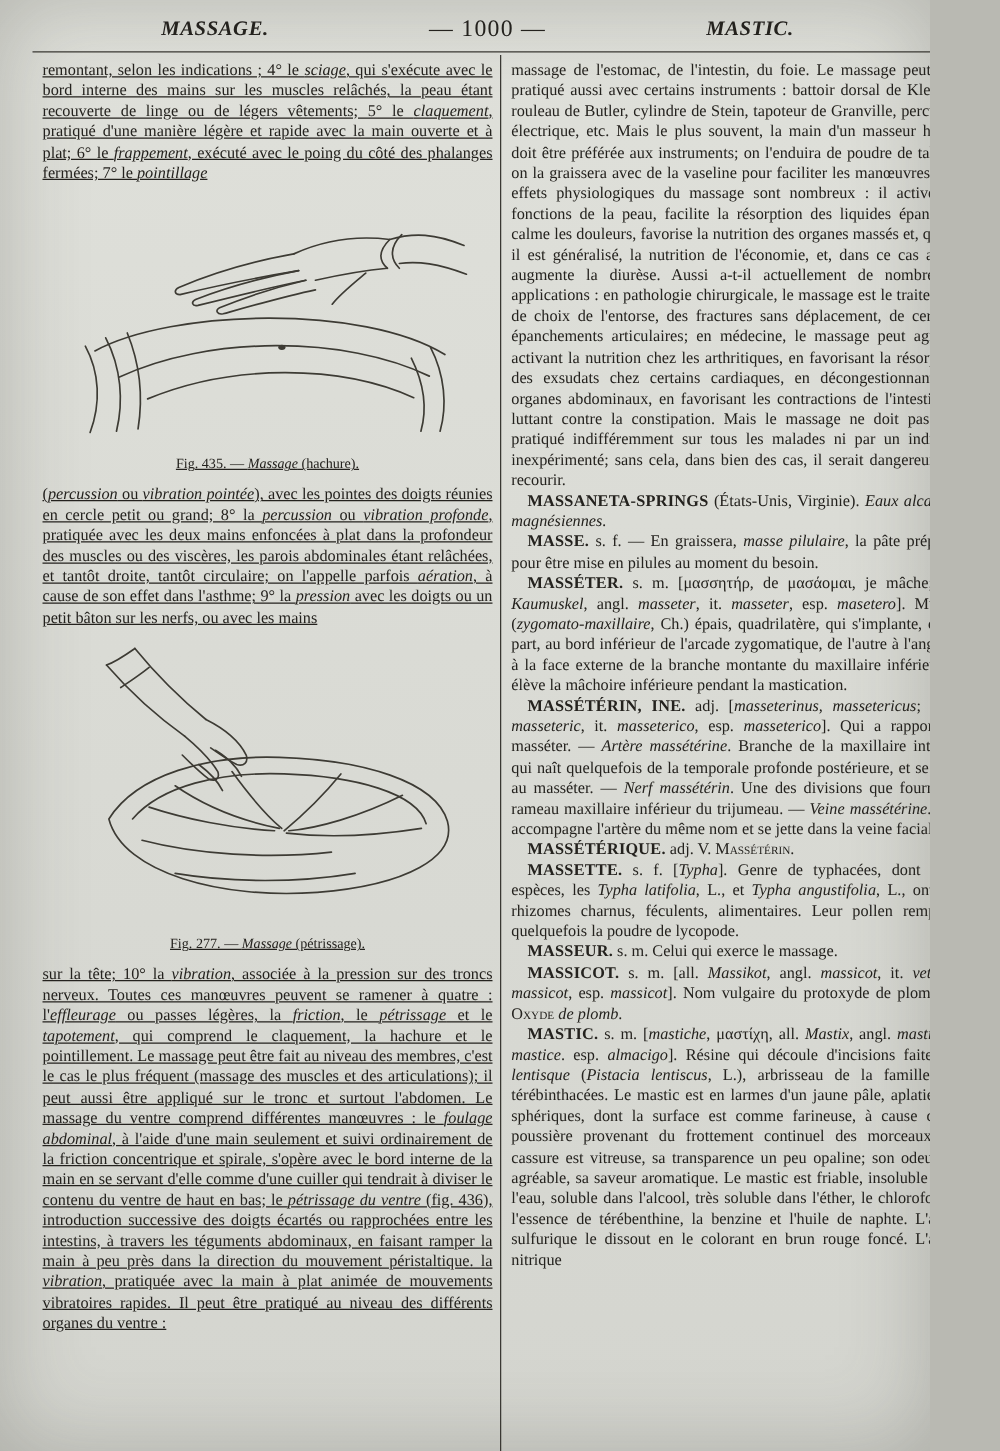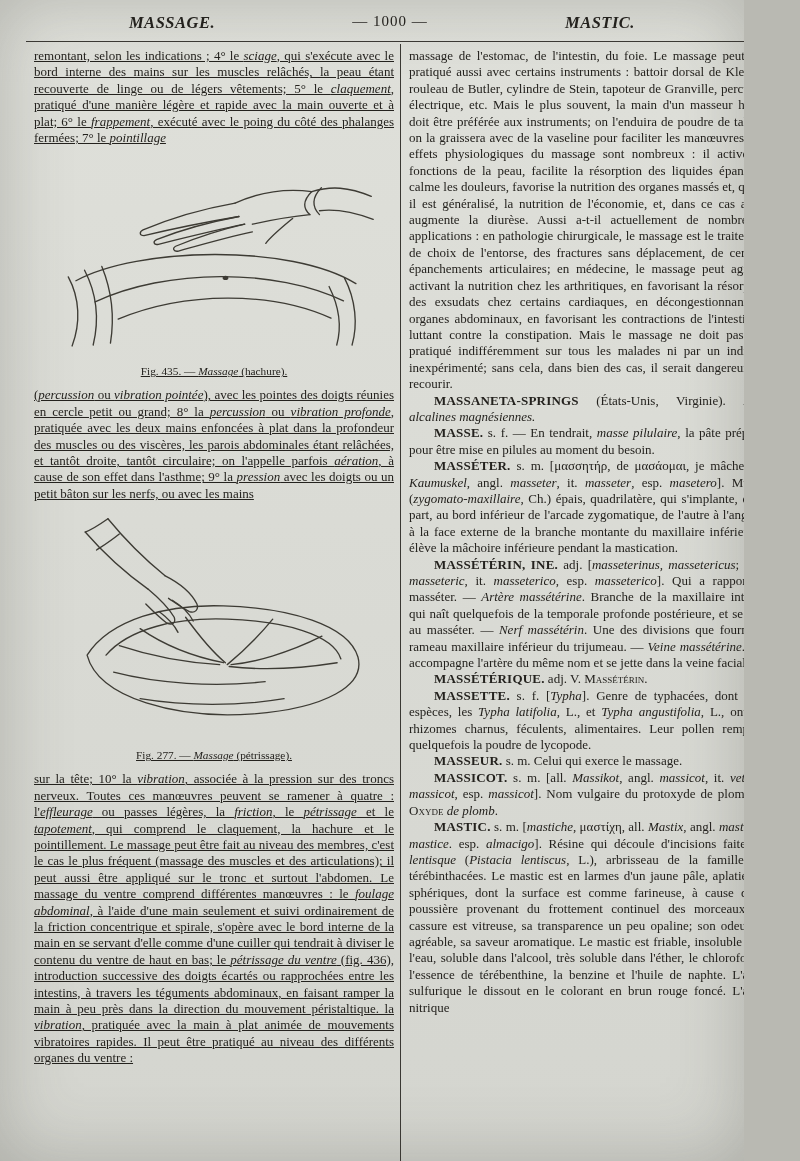--- a/index.html
+++ b/index.html
@@ -12,32 +12,32 @@
   .page{
     position:relative;width:744px;height:1161px;overflow:hidden;
     background:linear-gradient(180deg,#dfe0da 0%,#dadbd5 45%,#d4d5cf 100%);
     box-shadow:inset 0 0 70px rgba(70,68,60,.28);
   }
   
   .running-head{position:absolute;top:13px;left:0;width:800px;height:26px;}
   .rh-item{position:absolute;transform:translateX(-50%);white-space:nowrap;}
   .rh-title{font-style:italic;font-weight:bold;font-size:16.5px;letter-spacing:.5px;}
   .rh-left{left:172px;}
-  .rh-center{left:390px;font-size:15px;letter-spacing:1px;}
+  .rh-center{left:390px;font-size:19px;letter-spacing:1px;}
   .rh-right{left:600px;}
   .head-rule{position:absolute;top:41px;left:26px;width:748px;height:0;border-top:1.4px solid #3a3833;}
   .col-divider{position:absolute;top:44px;bottom:0;left:400px;width:1.2px;background:#3a3833;}
   
   .col{position:absolute;top:48px;font-size:13px;line-height:16.4px;text-align:justify;}
   .col-left{left:34px;width:360px;text-decoration:underline;}
   .col-right{left:409px;width:361px;}
   p{margin:0;padding:0;}
   p.indent{text-indent:13px;}
   .fi{font-style:italic;}
-  .fb{font-weight:bold;letter-spacing:.2px;margin-left:12px;}
+  .fb{font-weight:bold;letter-spacing:.2px;}
   .fsc{font-variant:small-caps;}
   
   .figure{text-align:center;margin:6px 0 8px 0;}
   .figure svg{display:block;margin:0 auto;}
   .fig-caption{font-size:11.3px;line-height:14px;text-align:center;margin:12px 0 9px 0;text-indent:0;}
   .sketch{stroke:#3d3b34;fill:none;stroke-width:1.4;stroke-linecap:round;stroke-linejoin:round;}
 </style>
 </head>
 <body>
 
@@ -121,21 +121,21 @@
       </svg>
       <p class="fig-caption"><span>Fig. 277. — </span><span class="fi">Massage</span><span> (pétrissage).</span></p>
     </div>
 
     <p><span>sur la tête; 10° la </span><span class="fi">vibration</span><span>, associée à la pression sur des troncs nerveux. Toutes ces manœuvres peuvent se ramener à quatre : l'</span><span class="fi">effleurage</span><span> ou passes légères, la </span><span class="fi">friction</span><span>, le </span><span class="fi">pétrissage</span><span> et le </span><span class="fi">tapotement</span><span>, qui comprend le claquement, la hachure et le pointillement. Le massage peut être fait au niveau des membres, c'est le cas le plus fréquent (massage des muscles et des articulations); il peut aussi être appliqué sur le tronc et surtout l'abdomen. Le massage du ventre comprend différentes manœuvres : le </span><span class="fi">foulage abdominal</span><span>, à l'aide d'une main seulement et suivi ordinairement de la friction concentrique et spirale, s'opère avec le bord interne de la main en se servant d'elle comme d'une cuiller qui tendrait à diviser le contenu du ventre de haut en bas; le </span><span class="fi">pétrissage du ventre</span><span> (fig. 436), introduction successive des doigts écartés ou rapprochées entre les intestins, à travers les téguments abdominaux, en faisant ramper la main à peu près dans la direction du mouvement péristaltique. la </span><span class="fi">vibration</span><span>, pratiquée avec la main à plat animée de mouvements vibratoires rapides. Il peut être pratiqué au niveau des différents organes du ventre :</span></p>
   </div>
 
   <div class="col col-right">
     <p><span>massage de l'estomac, de l'intestin, du foie. Le massage peut être pratiqué aussi avec certains instruments : battoir dorsal de Kleman, rouleau de Butler, cylindre de Stein, tapoteur de Granville, percuteur électrique, etc. Mais le plus souvent, la main d'un masseur habile doit être préférée aux instruments; on l'enduira de poudre de talc ou on la graissera avec de la vaseline pour faciliter les manœuvres. Les effets physiologiques du massage sont nombreux : il active les fonctions de la peau, facilite la résorption des liquides épanchés, calme les douleurs, favorise la nutrition des organes massés et, quand il est généralisé, la nutrition de l'économie, et, dans ce cas aussi, augmente la diurèse. Aussi a-t-il actuellement de nombreuses applications : en pathologie chirurgicale, le massage est le traitement de choix de l'entorse, des fractures sans déplacement, de certains épanchements articulaires; en médecine, le massage peut agir en activant la nutrition chez les arthritiques, en favorisant la résorption des exsudats chez certains cardiaques, en décongestionnant les organes abdominaux, en favorisant les contractions de l'intestin, et luttant contre la constipation. Mais le massage ne doit pas être pratiqué indifféremment sur tous les malades ni par un individu inexpérimenté; sans cela, dans bien des cas, il serait dangereux d'y recourir.</span></p>
     <p class="indent"><span class="fb">MASSANETA-SPRINGS</span><span> (États-Unis, Virginie). </span><span class="fi">Eaux alcalines magnésiennes.</span></p>
-    <p class="indent"><span class="fb">MASSE.</span><span> s. f. — En tendrait, </span><span class="fi">masse pilulaire</span><span>, la pâte préparée pour être mise en pilules au moment du besoin.</span></p>
+    <p class="indent"><span class="fb">MASSE.</span><span> s. f. — En graissera, </span><span class="fi">masse pilulaire</span><span>, la pâte préparée pour être mise en pilules au moment du besoin.</span></p>
     <p class="indent"><span class="fb">MASSÉTER.</span><span> s. m. [μασσητήρ, de μασάομαι, je mâche; all. </span><span class="fi">Kaumuskel</span><span>, angl. </span><span class="fi">masseter</span><span>, it. </span><span class="fi">masseter</span><span>, esp. </span><span class="fi">masetero</span><span>]. Muscle (</span><span class="fi">zygomato-maxillaire</span><span>, Ch.) épais, quadrilatère, qui s'implante, d'une part, au bord inférieur de l'arcade zygomatique, de l'autre à l'angle et à la face externe de la branche montante du maxillaire inférieur; il élève la mâchoire inférieure pendant la mastication.</span></p>
     <p class="indent"><span class="fb">MASSÉTÉRIN, INE.</span><span> adj. [</span><span class="fi">masseterinus, massetericus</span><span>; angl. </span><span class="fi">masseteric</span><span>, it. </span><span class="fi">masseterico</span><span>, esp. </span><span class="fi">masseterico</span><span>]. Qui a rapport au masséter. — </span><span class="fi">Artère massétérine</span><span>. Branche de la maxillaire interne, qui naît quelquefois de la temporale profonde postérieure, et se rend au masséter. — </span><span class="fi">Nerf massétérin</span><span>. Une des divisions que fournit le rameau maxillaire inférieur du trijumeau. — </span><span class="fi">Veine massétérine</span><span>. Elle accompagne l'artère du même nom et se jette dans la veine faciale.</span></p>
     <p class="indent"><span class="fb">MASSÉTÉRIQUE.</span><span> adj. V. </span><span class="fsc">Massétérin</span><span>.</span></p>
     <p class="indent"><span class="fb">MASSETTE.</span><span> s. f. [</span><span class="fi">Typha</span><span>]. Genre de typhacées, dont deux espèces, les </span><span class="fi">Typha latifolia</span><span>, L., et </span><span class="fi">Typha angustifolia</span><span>, L., ont des rhizomes charnus, féculents, alimentaires. Leur pollen remplace quelquefois la poudre de lycopode.</span></p>
     <p class="indent"><span class="fb">MASSEUR.</span><span> s. m. Celui qui exerce le massage.</span></p>
     <p class="indent"><span class="fb">MASSICOT.</span><span> s. m. [all. </span><span class="fi">Massikot</span><span>, angl. </span><span class="fi">massicot</span><span>, it. </span><span class="fi">vetrina, massicot</span><span>, esp. </span><span class="fi">massicot</span><span>]. Nom vulgaire du protoxyde de plomb. V. </span><span class="fsc">Oxyde</span><span> </span><span class="fi">de plomb</span><span>.</span></p>
     <p class="indent"><span class="fb">MASTIC.</span><span> s. m. [</span><span class="fi">mastiche</span><span>, μαστίχη, all. </span><span class="fi">Mastix</span><span>, angl. </span><span class="fi">mastic</span><span>, it. </span><span class="fi">mastice</span><span>. esp. </span><span class="fi">almacigo</span><span>]. Résine qui découle d'incisions faites au </span><span class="fi">lentisque</span><span> (</span><span class="fi">Pistacia lentiscus</span><span>, L.), arbrisseau de la famille des térébinthacées. Le mastic est en larmes d'un jaune pâle, aplaties ou sphériques, dont la surface est comme farineuse, à cause de la poussière provenant du frottement continuel des morceaux. Sa cassure est vitreuse, sa transparence un peu opaline; son odeur est agréable, sa saveur aromatique. Le mastic est friable, insoluble dans l'eau, soluble dans l'alcool, très soluble dans l'éther, le chloroforme, l'essence de térébenthine, la benzine et l'huile de naphte. L'acide sulfurique le dissout en le colorant en brun rouge foncé. L'acide nitrique</span></p>
   </div>
 
 </div>

